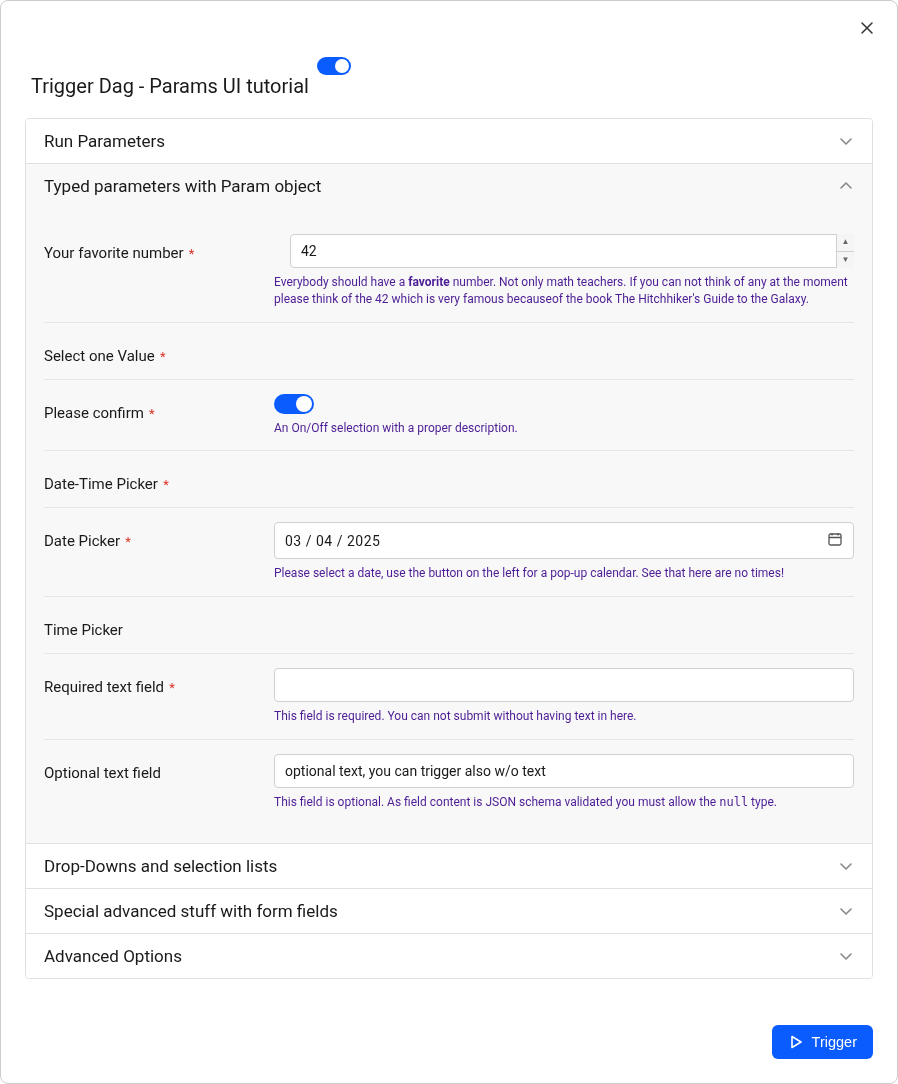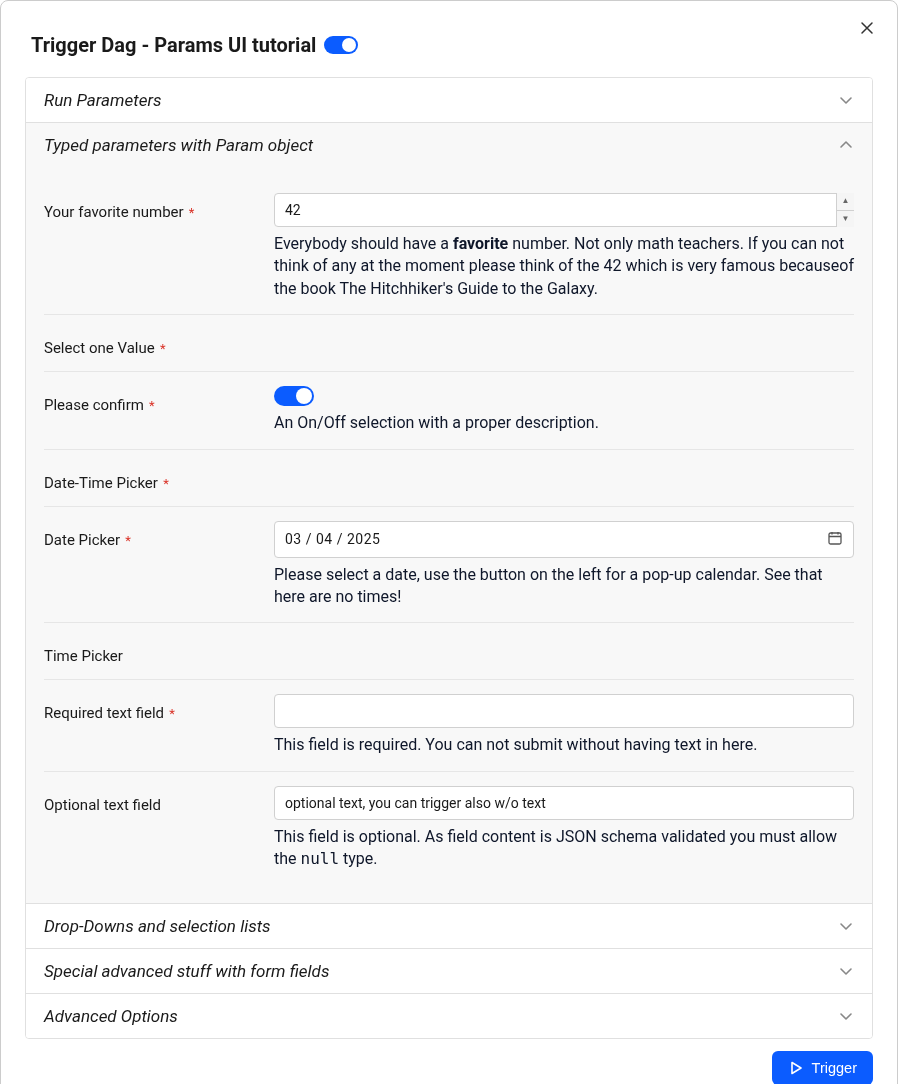--- a/index.html
+++ b/index.html
@@ -31,21 +31,22 @@
     justify-content: center;
   }
   .modal-title-row {
     display: flex;
     align-items: center;
     gap: 8px;
     margin: 8px 6px 20px 6px;
   }
   .modal-title {
     font-size: 20px;
-    font-weight: 700;
+    font-weight: 400;
+    margin-top: 41px;
   }
   .toggle {
     width: 34px;
     height: 18px;
     border-radius: 9px;
     background: #0b5cff;
     position: relative;
     cursor: pointer;
   }
   .toggle.small { width: 40px; height: 20px; border-radius: 10px; }
@@ -68,21 +69,20 @@
   .section-header {
     display: flex;
     justify-content: space-between;
     align-items: center;
     padding: 12px 18px;
     cursor: pointer;
     background: #fff;
     border-top: 1px solid #e0e0e0;
     font-size: 17px;
     font-weight: 400;
-    font-style: italic;
   }
   .section-header:first-child { border-top: none; }
   .section-header.expanded { background: #f8f8f8; }
   .section-body {
     background: #f8f8f8;
     padding: 12px 18px 18px 18px;
   }
   .chevron svg { display: block; }
   .form-row {
     display: flex;
@@ -108,21 +108,21 @@
     padding: 8px 10px;
     font-size: 14px;
     font-family: inherit;
     color: #1a1a1a;
     outline: none;
   }
   .number-wrap {
     position: relative;
     display: flex;
   }
-  .number-wrap .input { padding-right: 22px; }
+  .number-wrap .input { padding-right: 22px; margin-left: 16px; }
   .spinner-btns {
     position: absolute;
     right: 0;
     top: 0;
     bottom: 0;
     width: 18px;
     display: flex;
     flex-direction: column;
     border-left: 1px solid #d0d0d0;
   }
@@ -134,22 +134,22 @@
     font-size: 8px;
     line-height: 1;
     color: #666;
     border-bottom: 1px solid #d0d0d0;
     display: flex;
     align-items: center;
     justify-content: center;
   }
   .spinner-btns .sp:last-child { border-bottom: none; }
   .helper {
-    font-size: 16px;
-    color: #0f172a;
+    font-size: 12px;
+    color: #4c1d95;
     margin-top: 6px;
     line-height: 1.4;
   }
   .helper code { font-family: ui-monospace, Menlo, Consolas, monospace; }
   .select-box {
     display: flex;
     align-items: center;
     justify-content: space-between;
     padding: 8px 10px;
     cursor: pointer;

